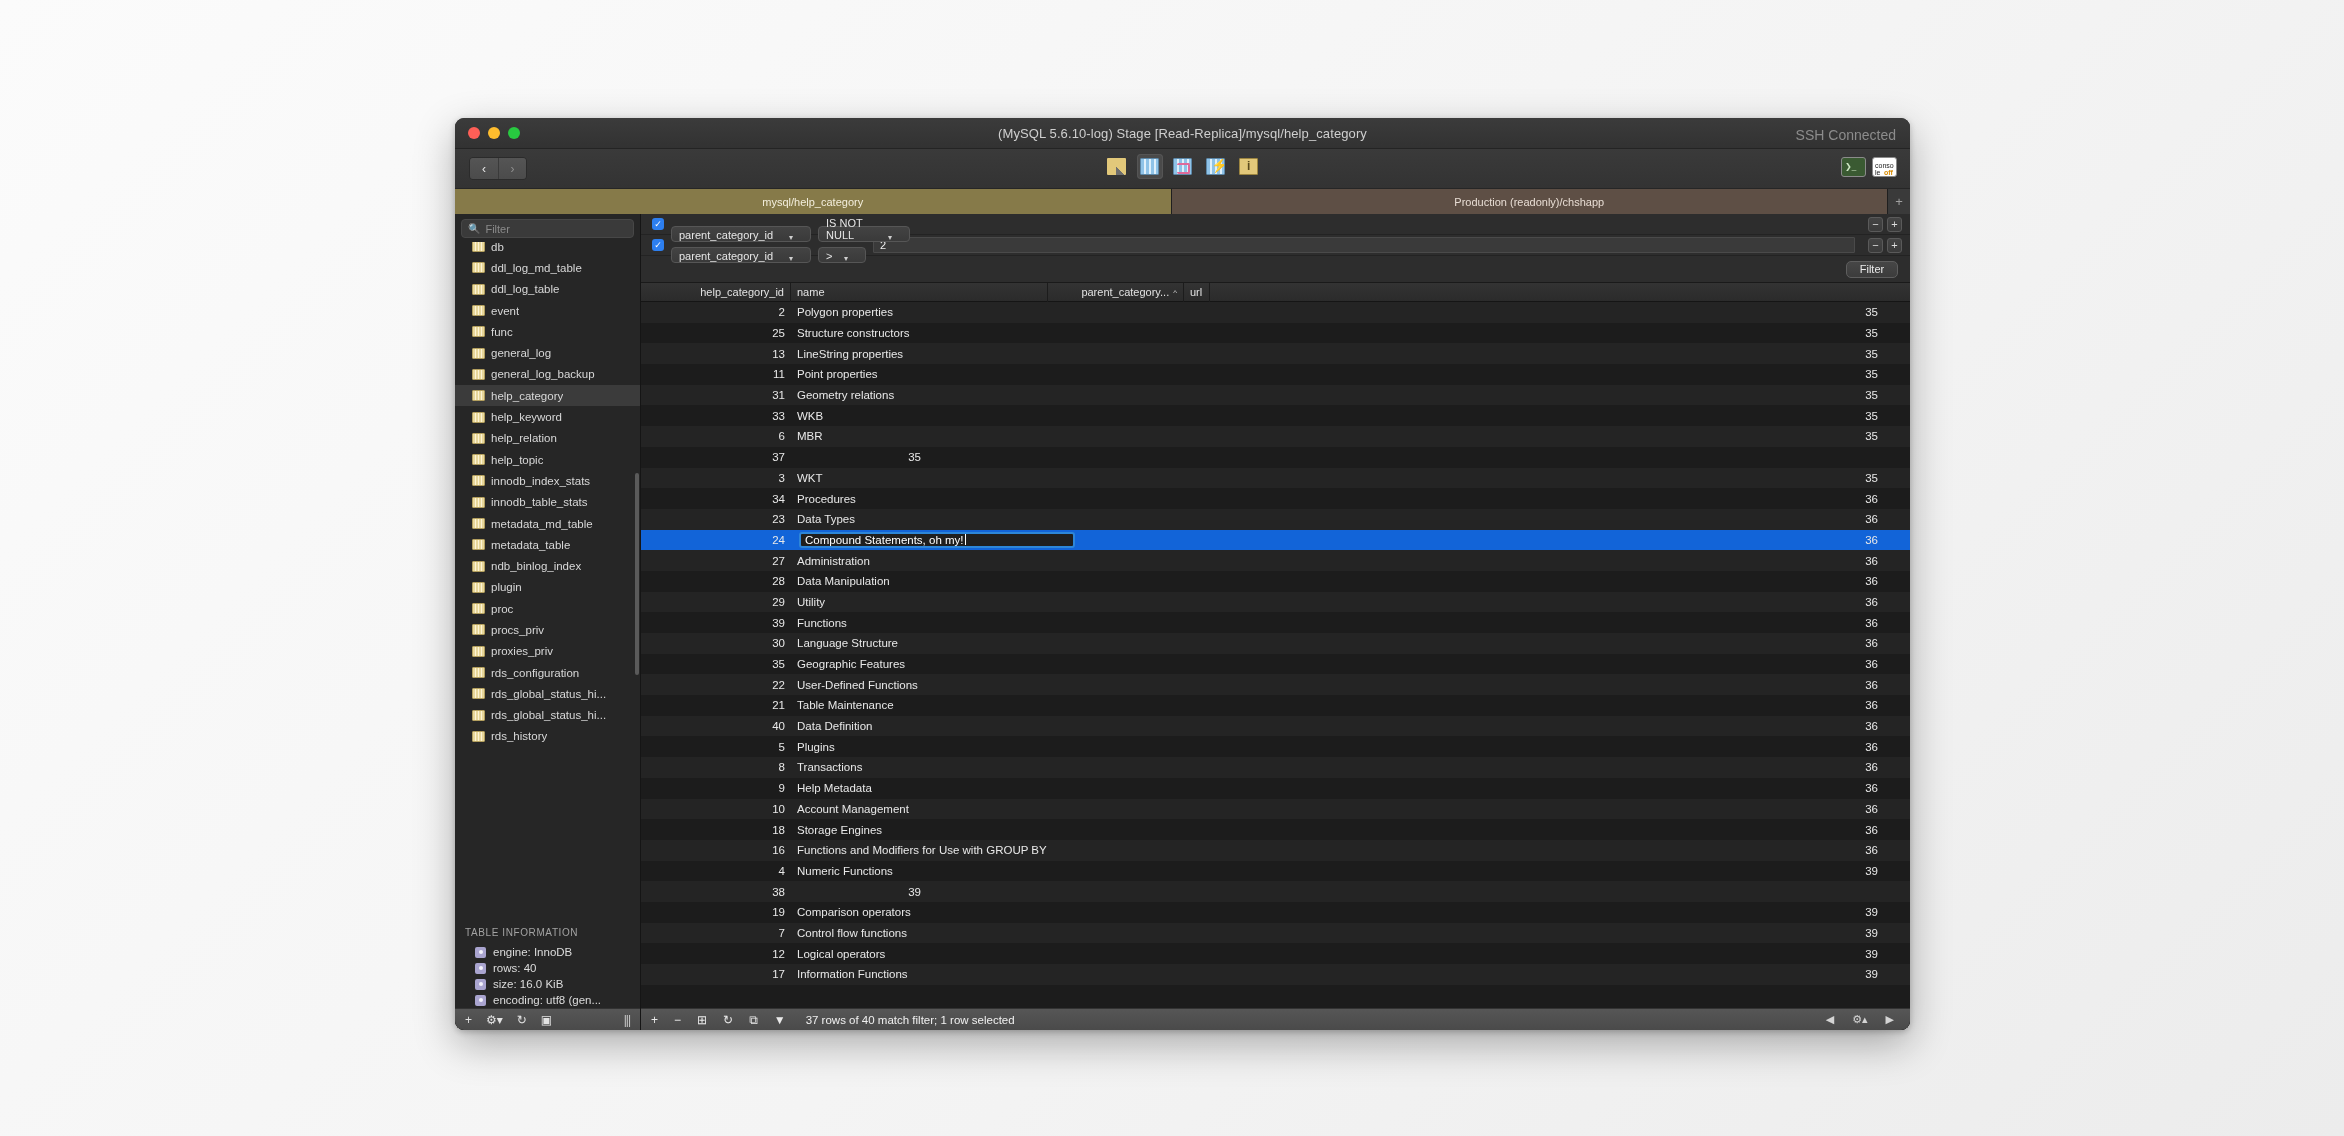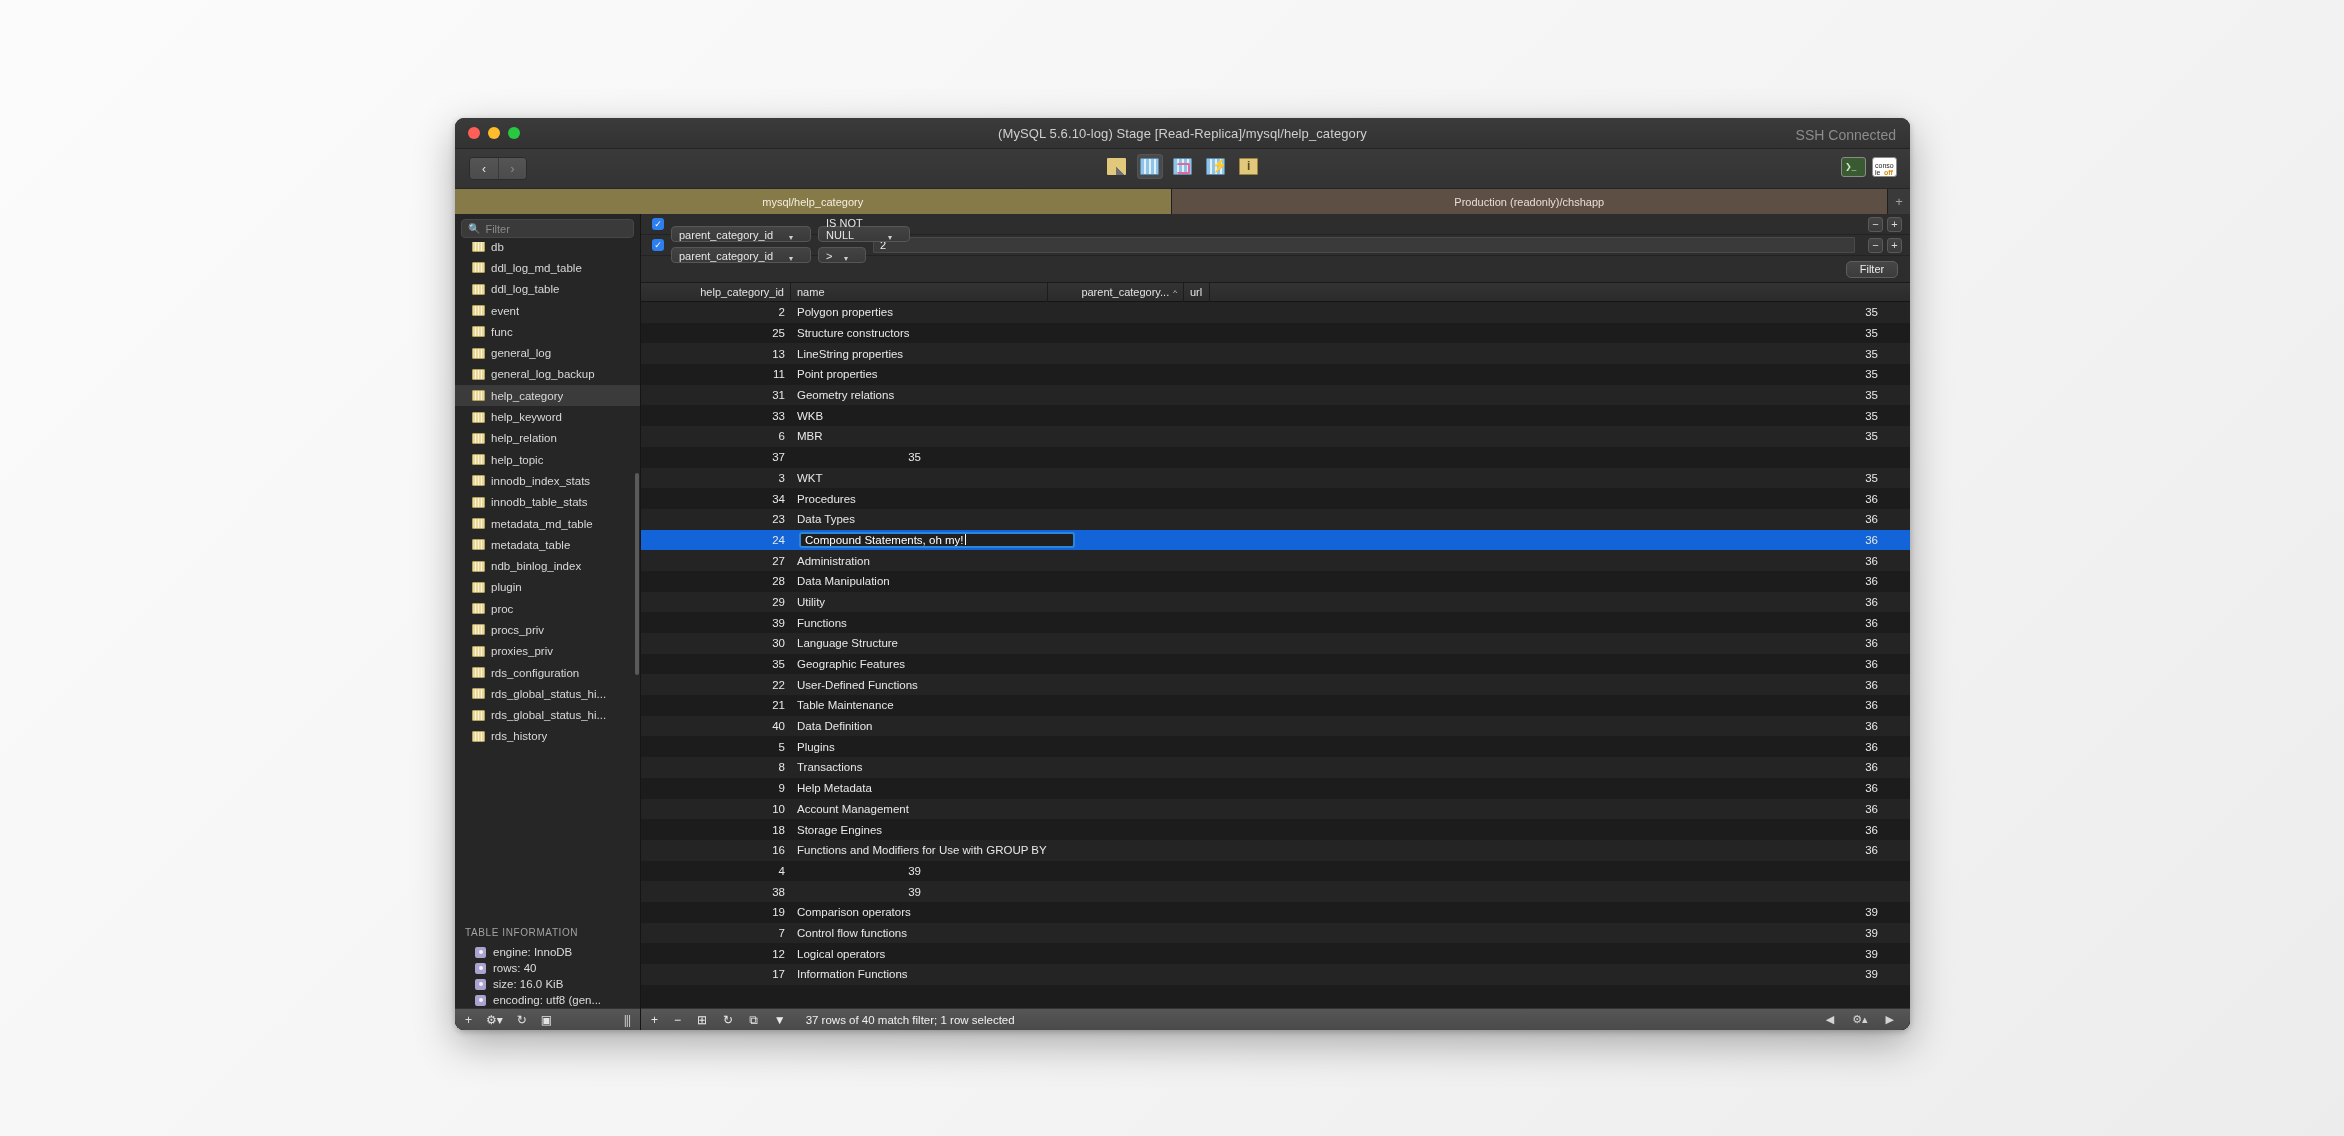--- a/index.html
+++ b/index.html
@@ -672,20 +672,21 @@
                 <div class="cell c-url"></div>
               </div>
               <div class="grow odd">
                 <div class="cell c-id">16</div>
                 <div class="cell c-name">Functions and Modifiers for Use with GROUP BY</div>
                 <div class="cell c-parent">36</div>
                 <div class="cell c-url"></div>
               </div>
               <div class="grow even">
                 <div class="cell c-id">4</div>
+                <div class="cell c-name">Numeric Functions</div>
                 <div class="cell c-parent">39</div>
                 <div class="cell c-url"></div>
               </div>
               <div class="grow odd">
                 <div class="cell c-id">38</div>
                 <div class="cell c-parent">39</div>
                 <div class="cell c-url"></div>
               </div>
               <div class="grow even">
                 <div class="cell c-id">19</div>

